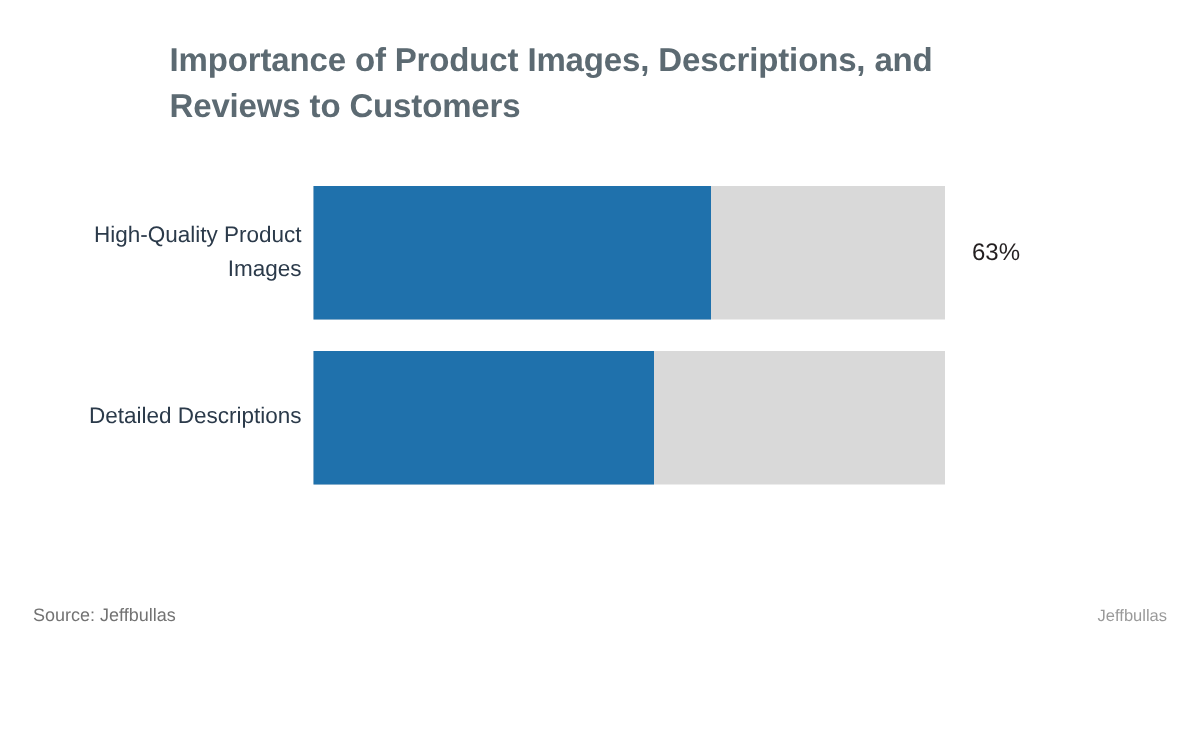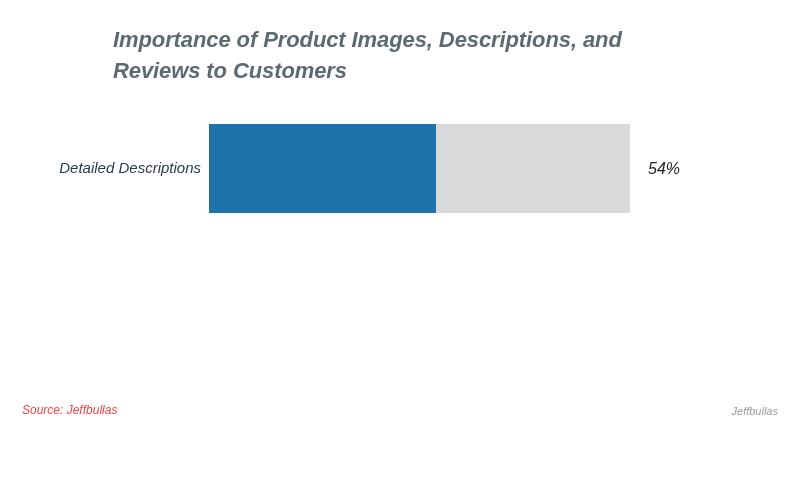--- a/index.html
+++ b/index.html
@@ -11,21 +11,20 @@
     height: 500px;
     background: #ffffff;
     font-family: "Liberation Sans", sans-serif;
     overflow: hidden;
   }
   .figure {
     position: relative;
     width: 795px;
     height: 440px;
     box-sizing: border-box;
-    font-style: italic;
   }
   .chart-title {
     position: absolute;
     left: 113px;
     top: 24px;
     width: 540px;
     font-size: 22px;
     font-weight: bold;
     line-height: 1.42;
     color: #5c6a72;
@@ -84,47 +83,54 @@
     display: flex;
     align-items: center;
     font-size: 16px;
     color: #231f20;
   }
   .source-note {
     position: absolute;
     left: 22px;
     bottom: 23px;
     font-size: 12px;
-    color: #ef4444;
+    color: #737373;
     margin-top: 20px;
   }
   .watermark {
     position: absolute;
     right: 17px;
     bottom: 23px;
     font-size: 11px;
     color: #9a9a9a;
   }
 </style>
 </head>
 <body>
 
 <div class="figure">
 
   <div class="chart-title">Importance of Product Images, Descriptions, and Reviews to Customers</div>
 
   <div class="plot">
 
+    <div class="row">
+      <div class="cat-label">High-Quality Product
+Images</div>
+      <div class="track" style="background: rgb(217, 217, 217);">
+        <div class="fill" style="width: 63%; background: rgb(31, 113, 172);"></div>
+      </div>
+      <div class="value-label">63%</div>
+    </div>
 
     <div class="row">
       <div class="cat-label">Detailed Descriptions</div>
       <div class="track" style="background: rgb(217, 217, 217);">
         <div class="fill" style="width: 54%; background: rgb(31, 113, 172);"></div>
       </div>
-      <div class="value-label">54%</div>
     </div>
 
 
   </div>
 
   <div class="source-note">Source: Jeffbullas</div>
 
   <div class="watermark">Jeffbullas</div>
 
 </div>

